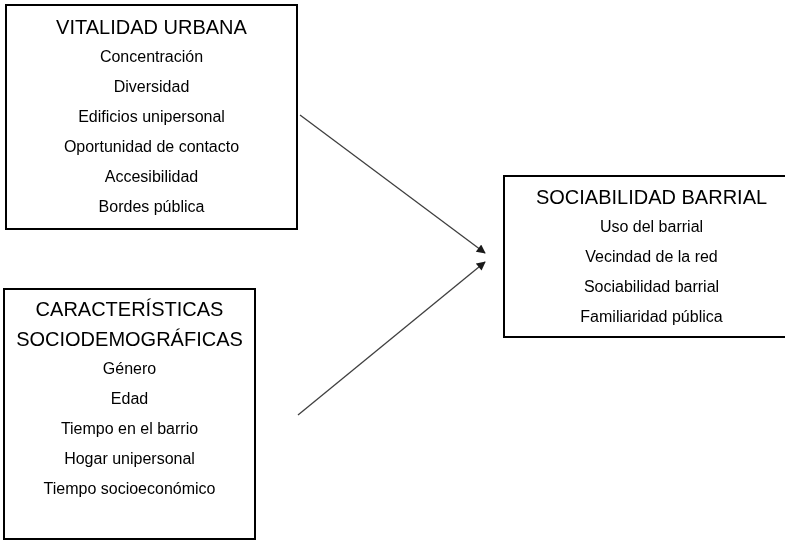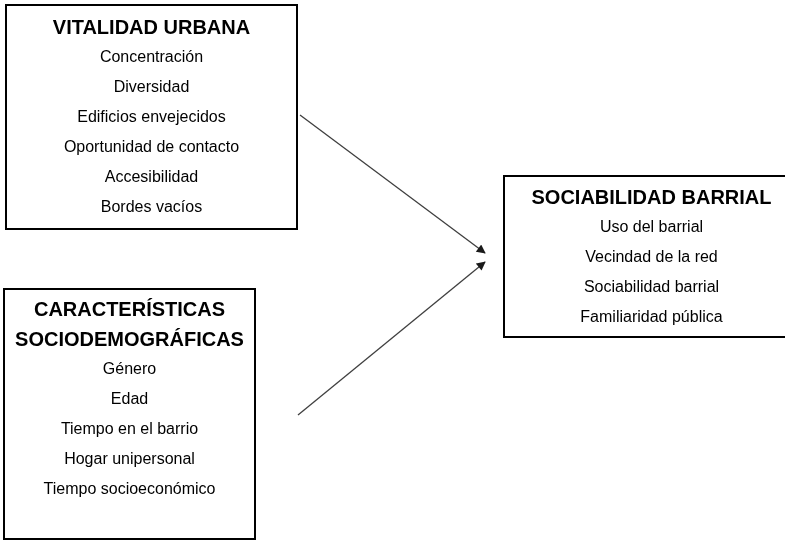--- a/index.html
+++ b/index.html
@@ -19,21 +19,21 @@
   .box {
     position: absolute;
     box-sizing: border-box;
     border: 2px solid #000000;
     background: #ffffff;
     text-align: center;
     line-height: 30px;
     font-size: 20px;
   }
   .box-title {
-    font-weight: bold;
+    font-weight: normal;
     font-size: 20px;
     line-height: 30px;
     padding: 0 6px;
   }
   .box-item {
     font-size: 16px;
     line-height: 30px;
     white-space: nowrap;
   }
   #box-vitalidad {
@@ -78,24 +78,24 @@
       </marker>
     </defs>
     <line x1="300" y1="115" x2="485" y2="253" stroke="#3f3f3f" stroke-width="1.3" marker-end="url(#arrowhead)"></line>
     <line x1="298" y1="415" x2="485" y2="262" stroke="#3f3f3f" stroke-width="1.3" marker-end="url(#arrowhead)"></line>
   </svg>
 
   <div class="box" id="box-vitalidad">
     <div class="box-title">VITALIDAD URBANA</div>
     <div class="box-item">Concentración</div>
     <div class="box-item">Diversidad</div>
-    <div class="box-item">Edificios envejecidos</div>
+    <div class="box-item">Edificios unipersonal</div>
     <div class="box-item">Oportunidad de contacto</div>
     <div class="box-item">Accesibilidad</div>
-    <div class="box-item">Bordes vacíos</div>
+    <div class="box-item">Bordes pública</div>
   </div>
 
   <div class="box" id="box-caracteristicas">
     <div class="box-title">CARACTERÍSTICAS SOCIODEMOGRÁFICAS</div>
     <div class="box-item">Género</div>
     <div class="box-item">Edad</div>
     <div class="box-item">Tiempo en el barrio</div>
     <div class="box-item">Hogar unipersonal</div>
     <div class="box-item">Tiempo socioeconómico</div>
   </div>

